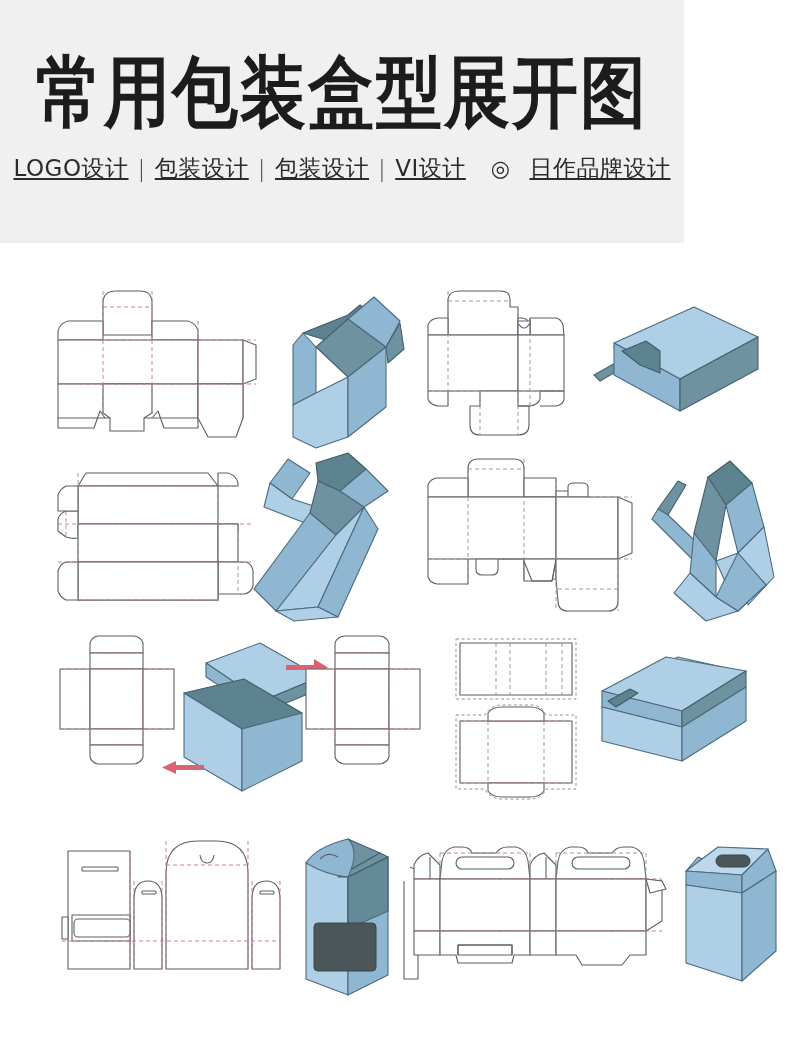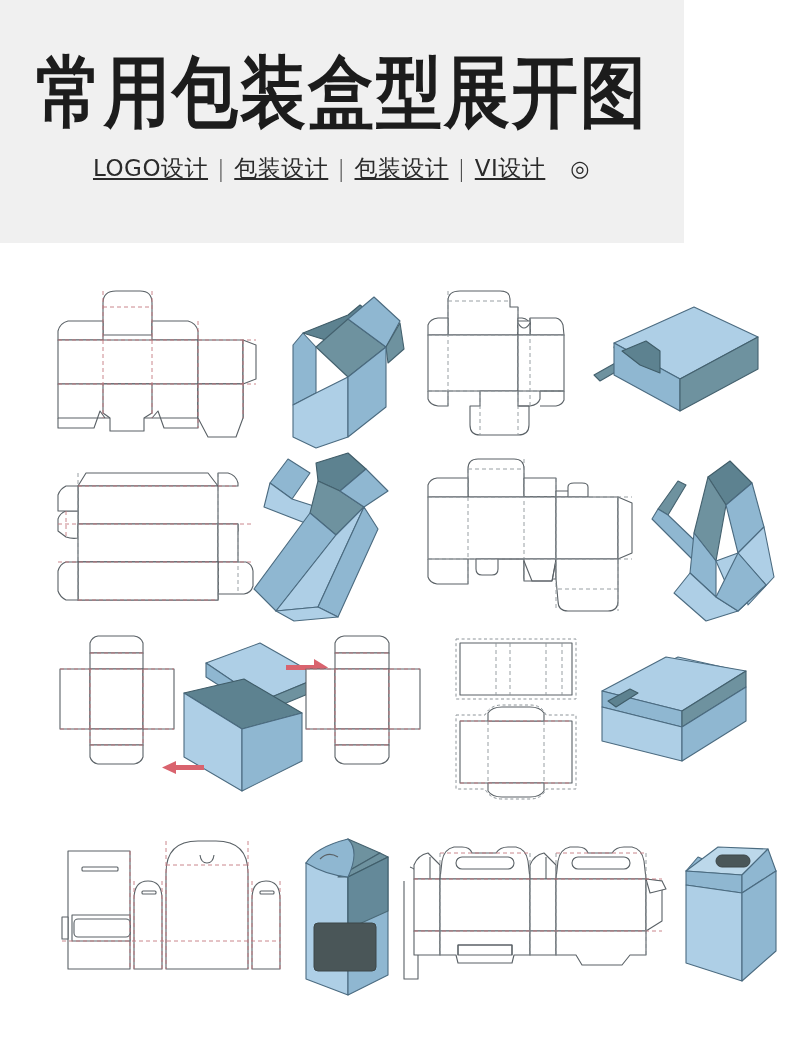--- a/index.html
+++ b/index.html
@@ -90,20 +90,21 @@
   <div id="title">常用包装盒型展开图</div>
   <div id="subtitle">
     <span class="seg">LOGO设计</span>
     <span class="sep">|</span>
     <span class="seg">包装设计</span>
     <span class="sep">|</span>
     <span class="seg">包装设计</span>
     <span class="sep">|</span>
     <span class="seg">VI设计</span>
     <span class="mark">◎</span>
+    <span class="seg">日作品牌设计</span>
   </div>
 </div>
 
 <div id="sheet">
 
   <div class="cell" style="left:48px; top:42px;">
     <svg width="360" height="160" viewBox="0 0 360 160">
       <g>
 
         <path class="cut" d="M55,50 L55,18 Q55,6 68,6 L92,6 Q104,6 104,18 L104,50 Z"></path>

